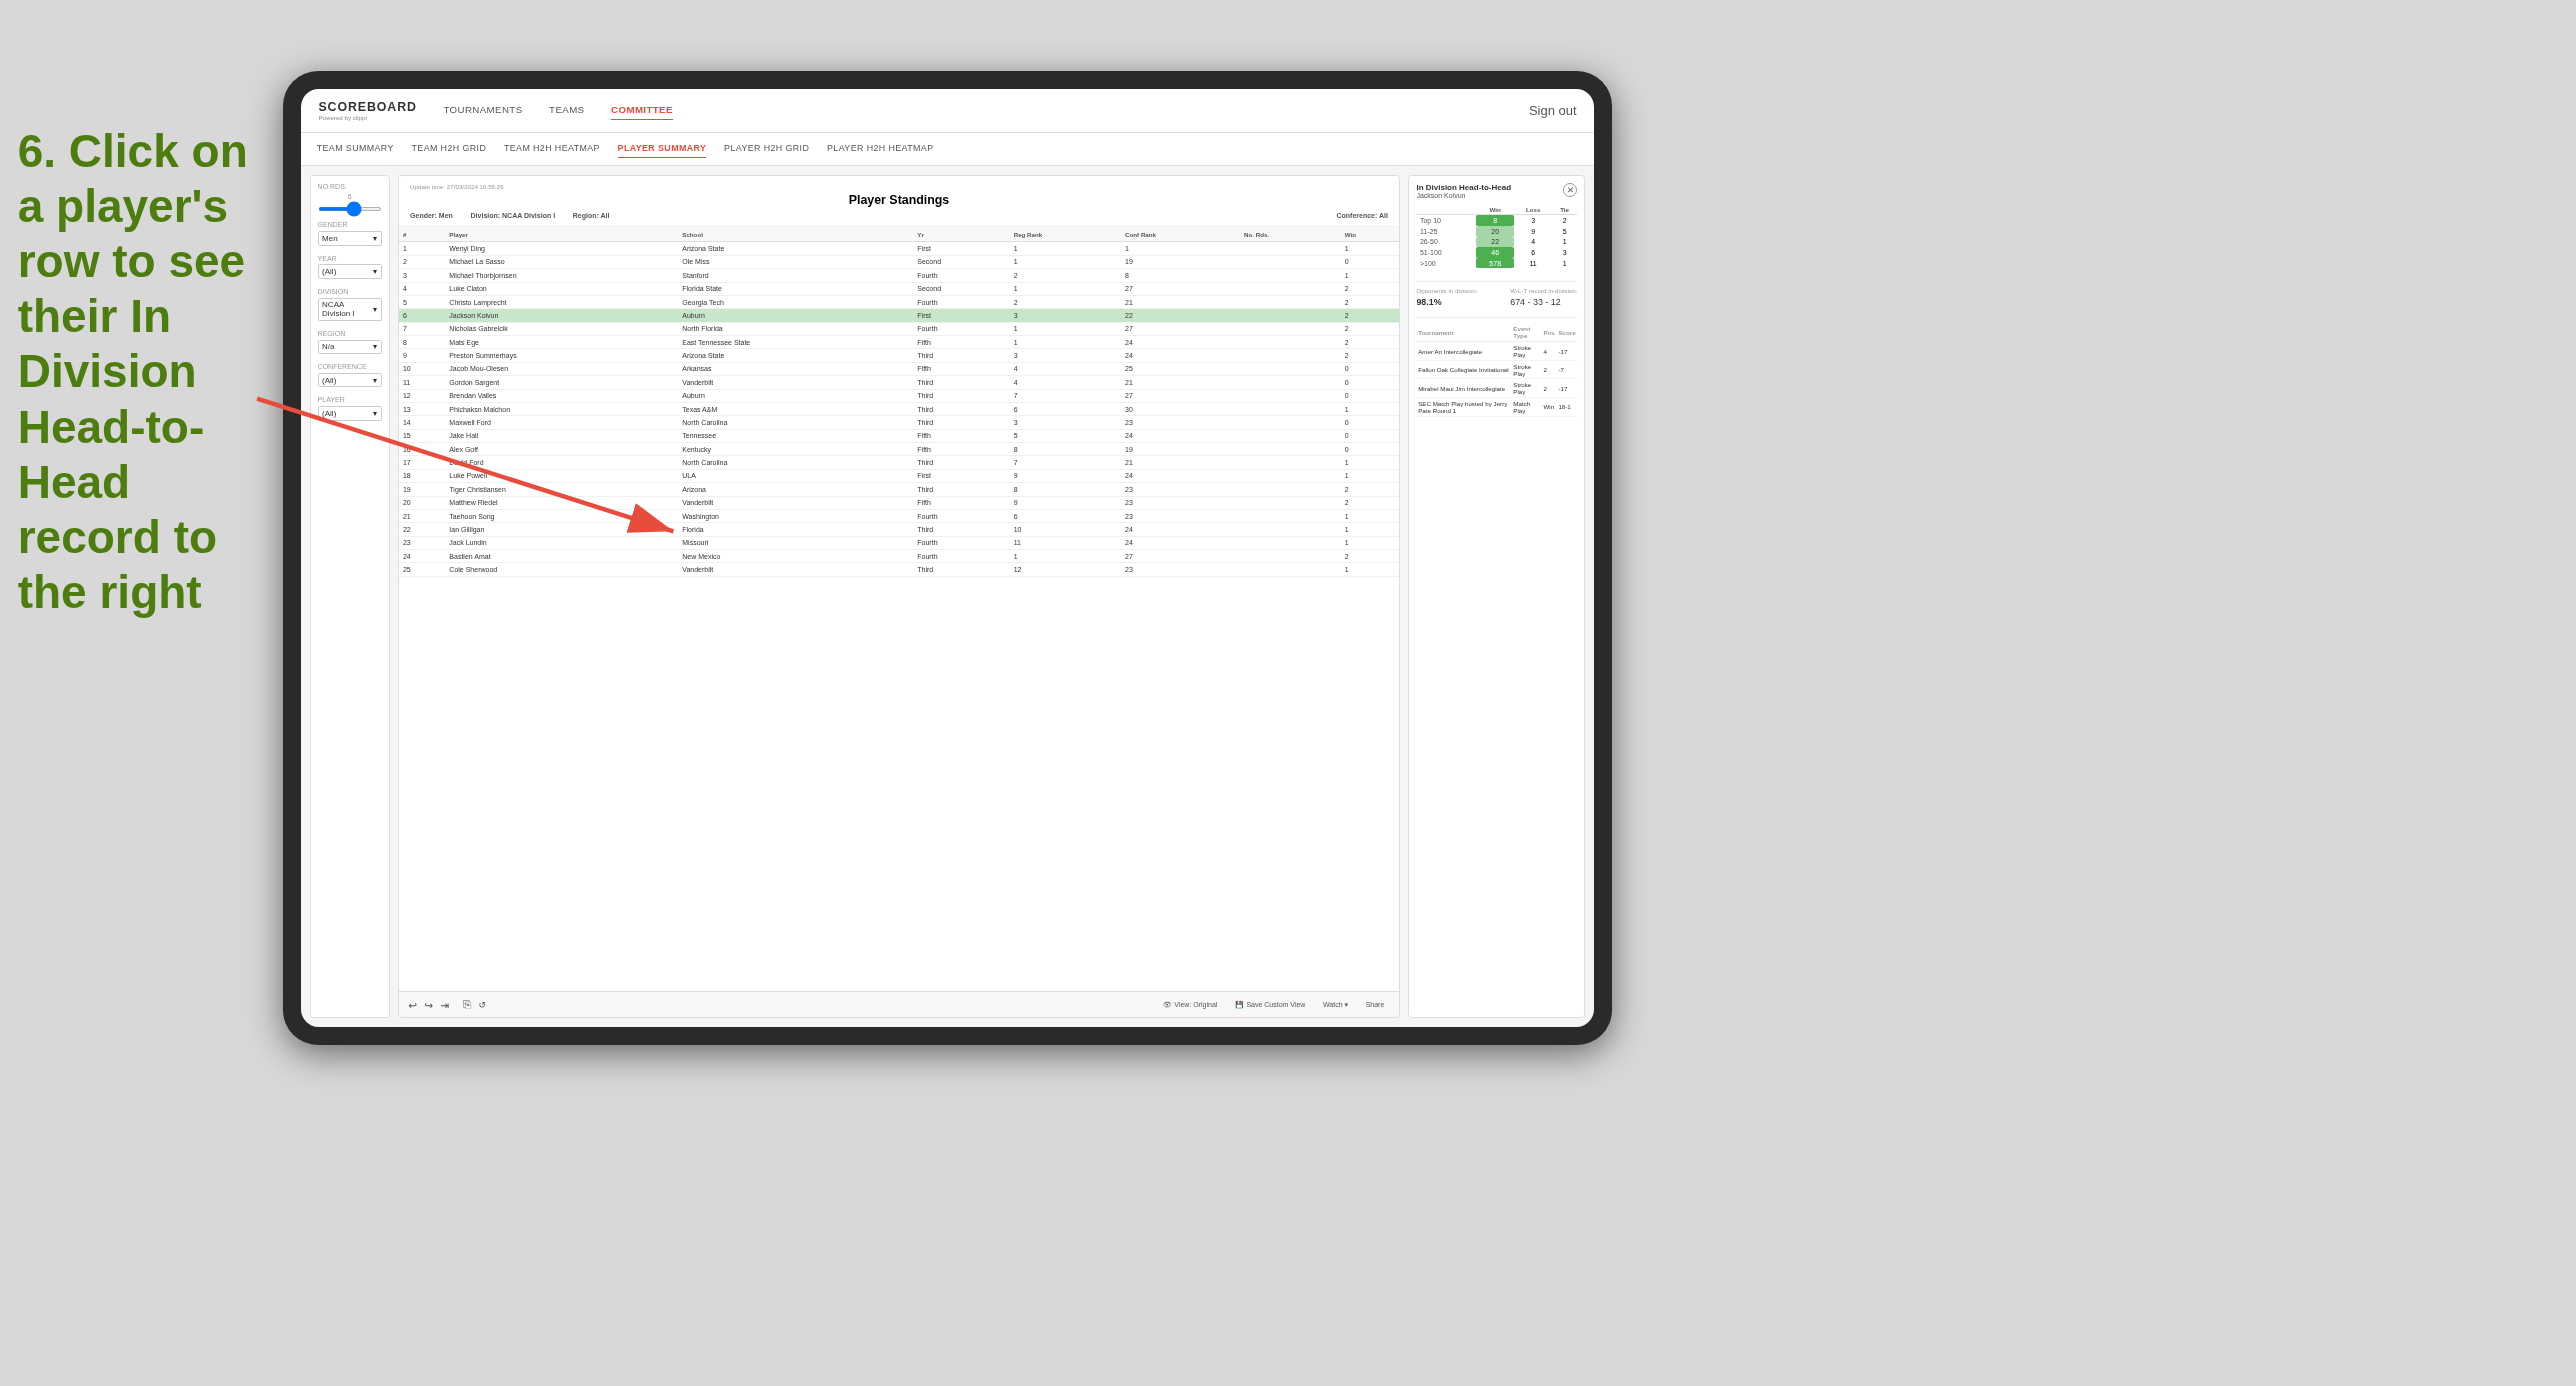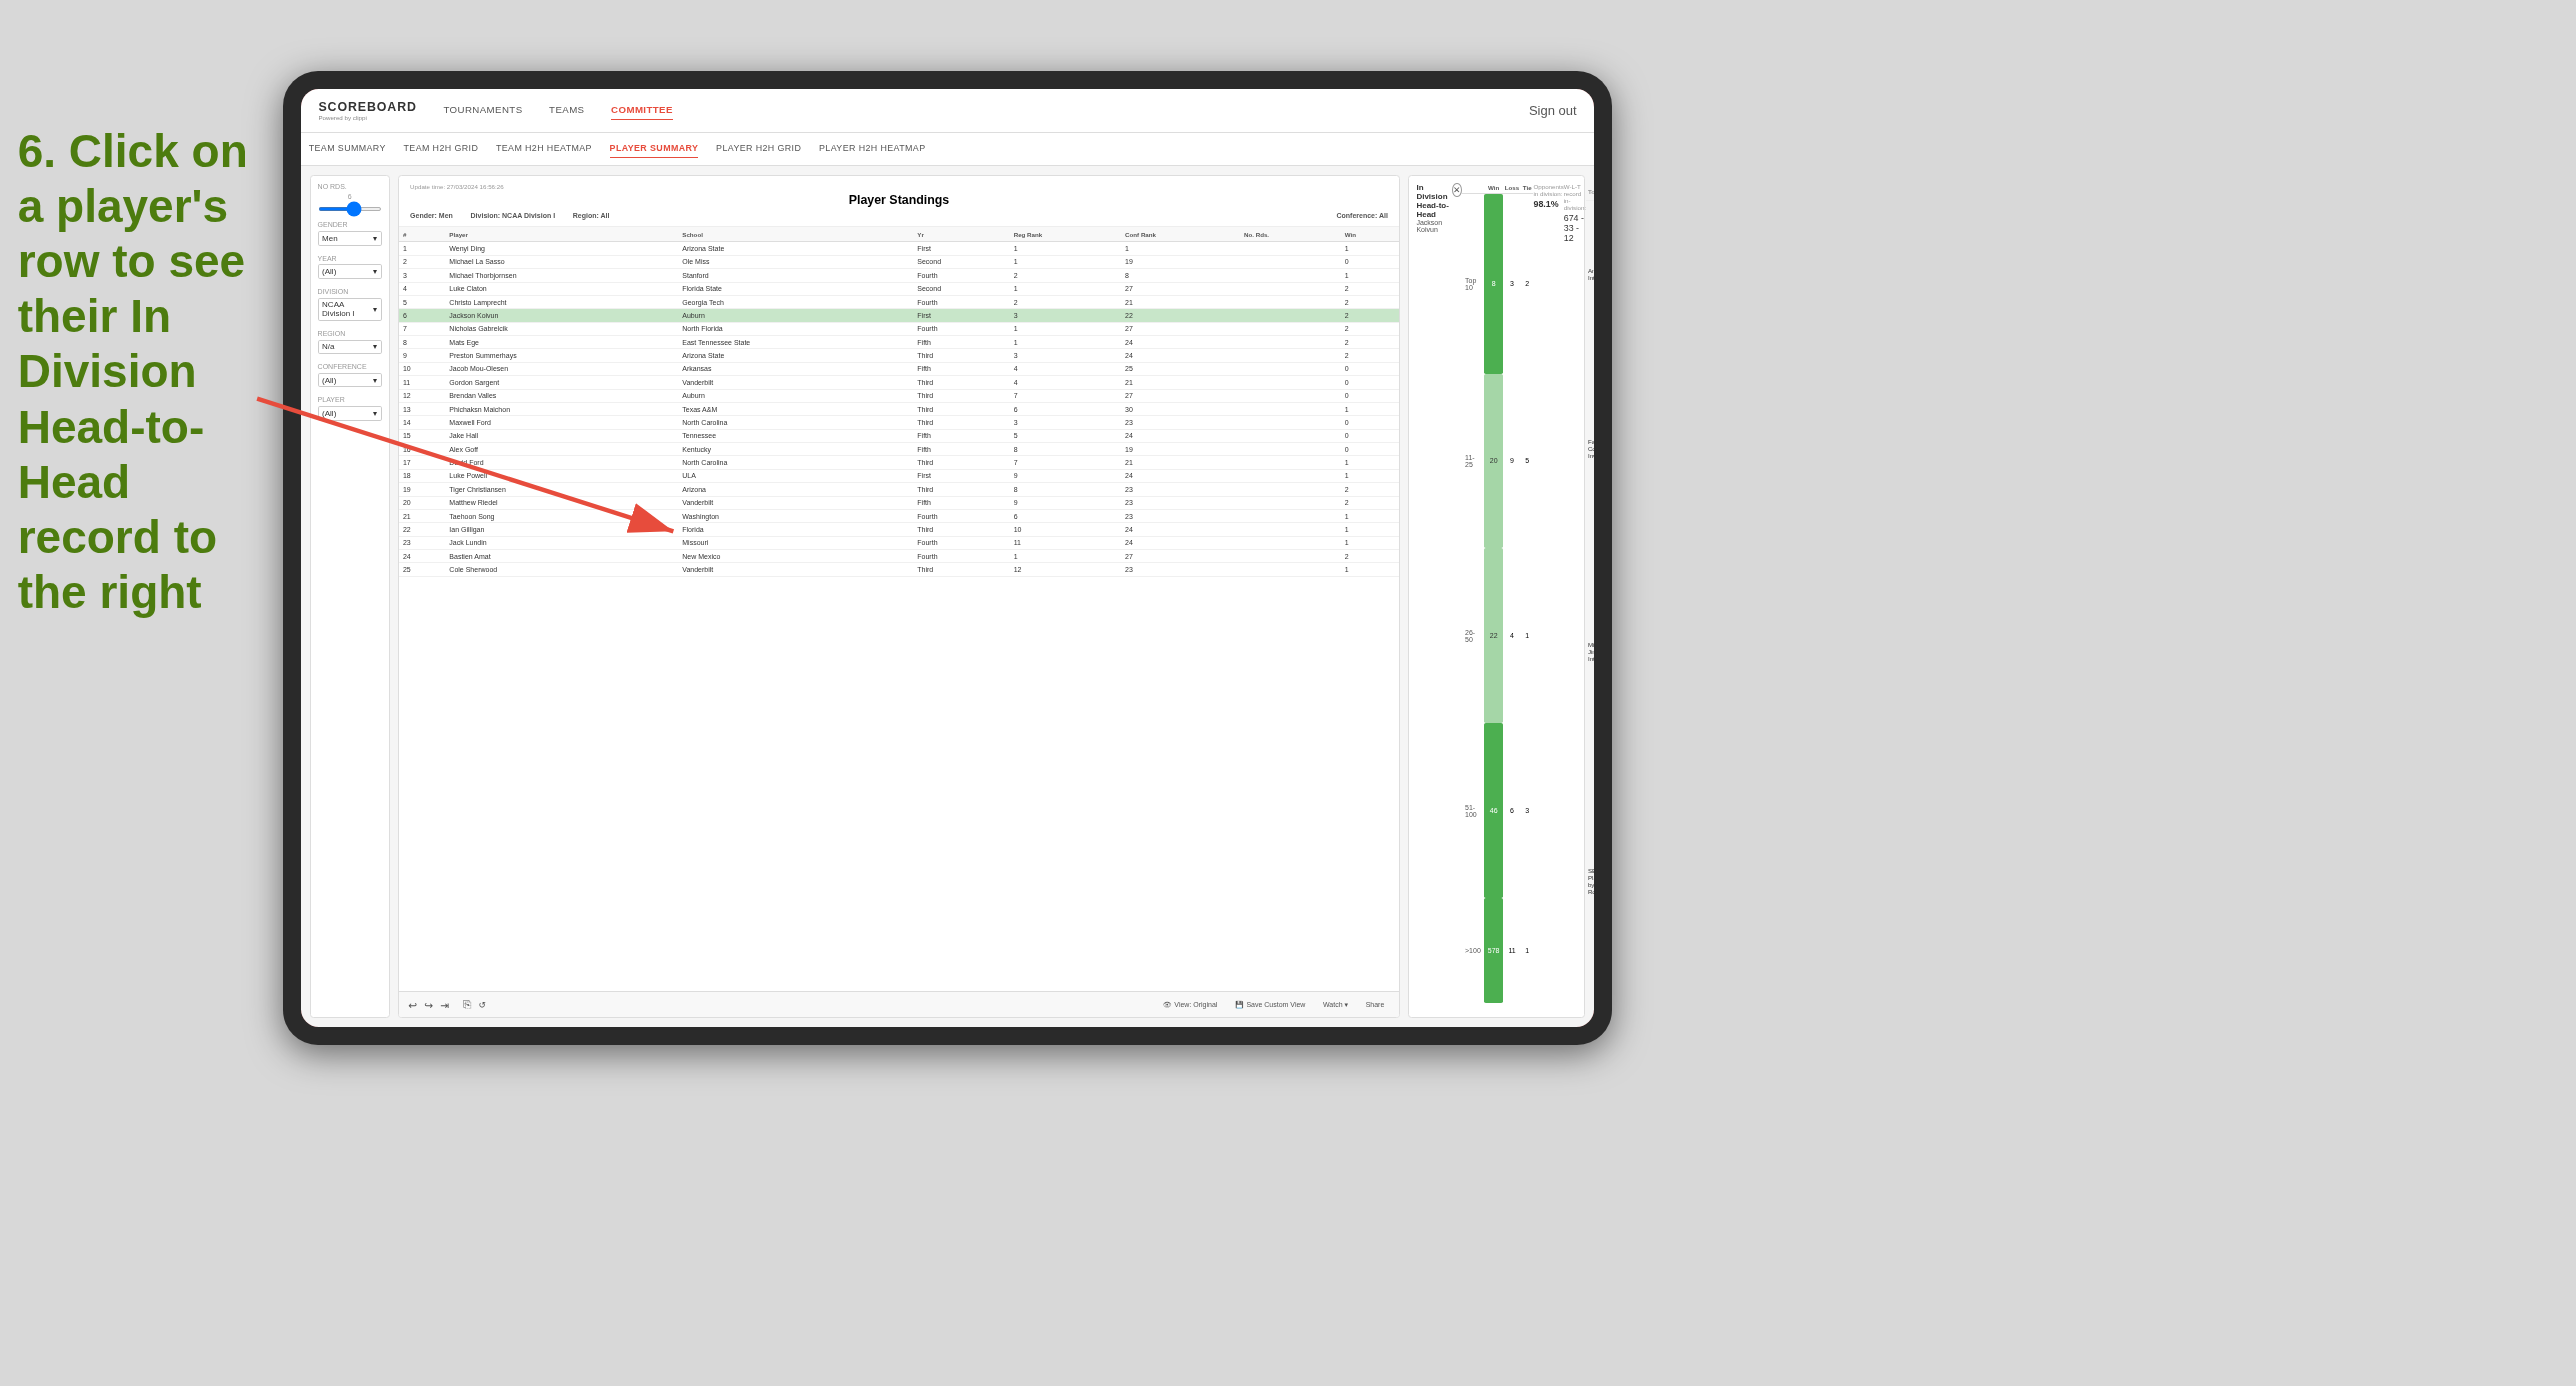--- a/index.html
+++ b/index.html
@@ -100,21 +100,21 @@
     .sign-out {
       font-size: 13px;
       color: #555;
       cursor: pointer;
     }
 
     
     .sub-nav {
       display: flex;
       gap: 17.7px;
-      padding: 7px 8px;
+      padding: 7px 16px;
       border-bottom: 0.9px solid #ddd;
       background: #fff;
     }
 
     .sub-nav-item {
       font-size: 8.9px;
       color: #555;
       cursor: pointer;
       padding: 3.5px 0;
       text-transform: uppercase;
@@ -279,21 +279,21 @@
     }
 
     
     .h2h-panel {
       width: 177px;
       background: #fff;
       border: 0.9px solid #ddd;
       border-radius: 3.5px;
       padding: 7px;
       display: flex;
-      flex-direction: row;
+      flex-direction: column;
       flex-shrink: 0;
     }
 
     .h2h-header {
       display: flex;
       justify-content: space-between;
       align-items: flex-start;
       margin-bottom: 5.3px;
     }
 

